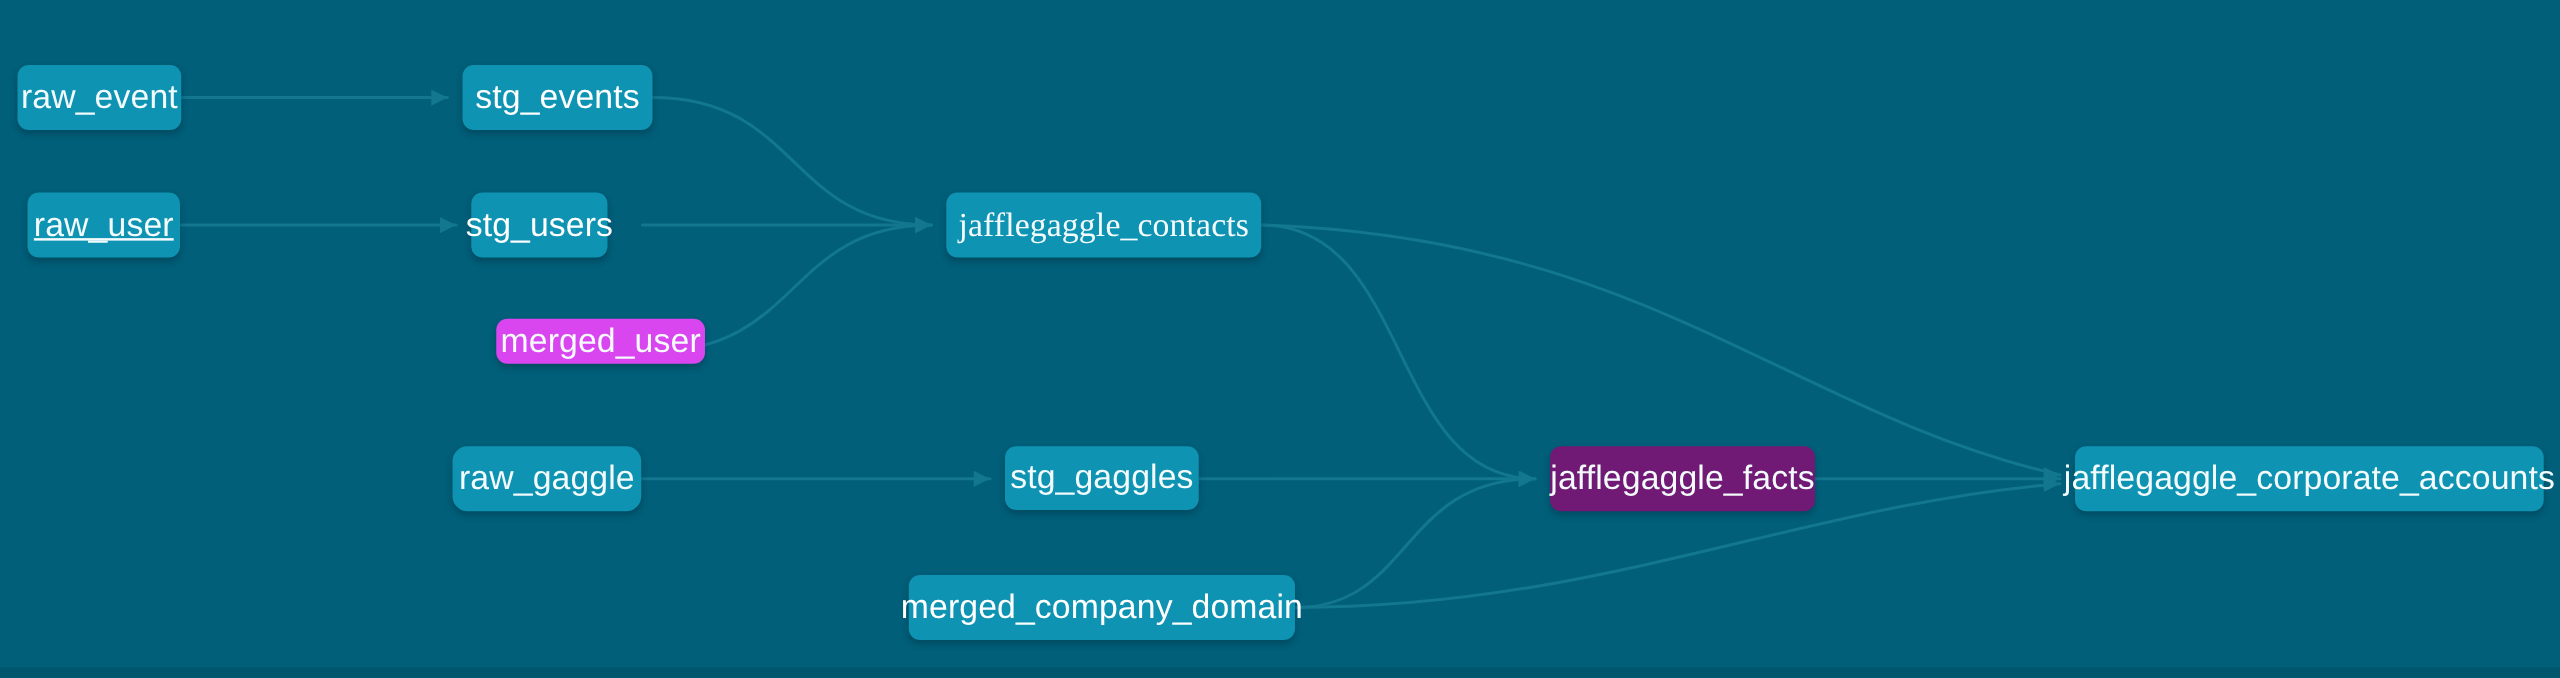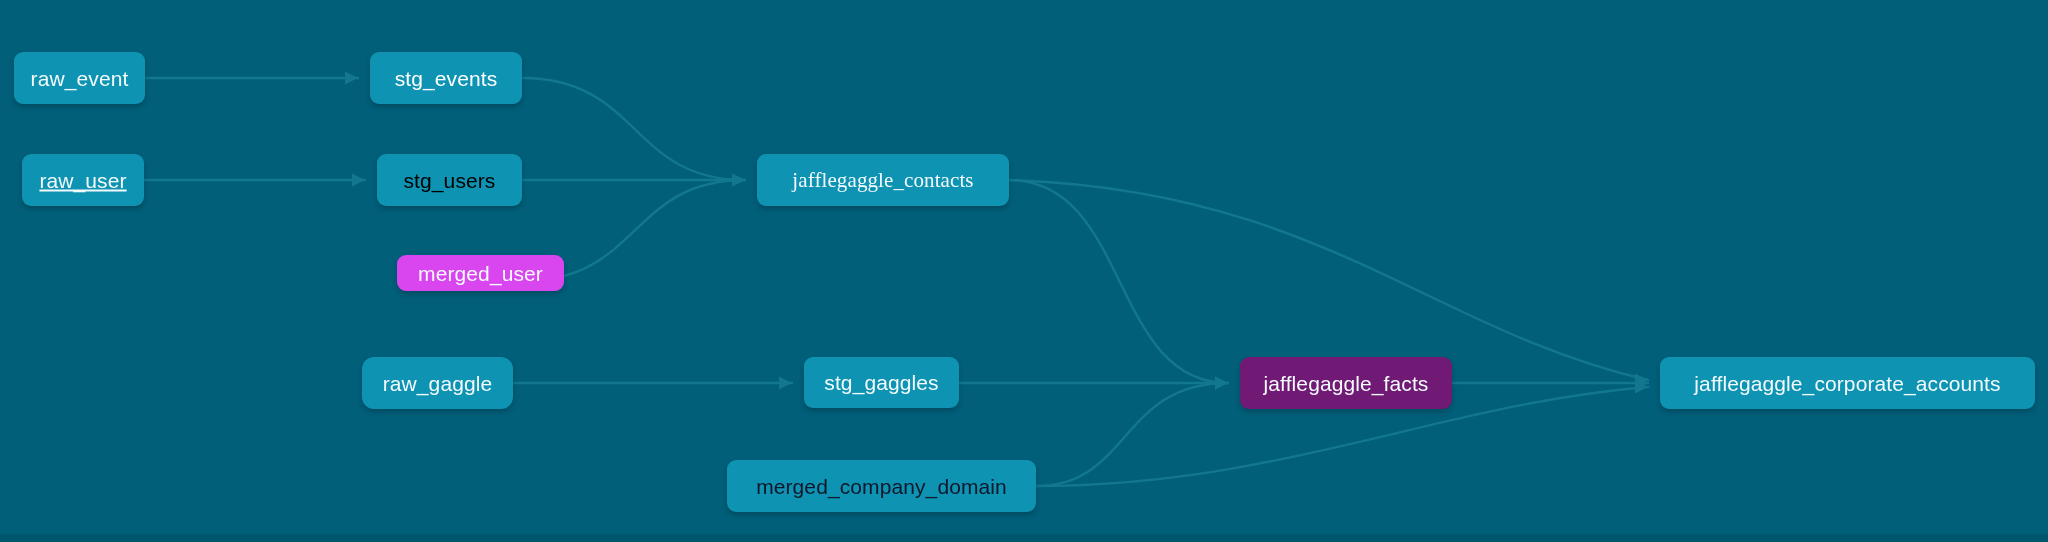--- a/index.html
+++ b/index.html
@@ -36,21 +36,21 @@
     fill: #12778f;
   }
   .node {
     position: absolute;
     box-sizing: border-box;
     display: flex;
     align-items: center;
     justify-content: center;
     border-radius: 9px;
     color: #f4fbfd;
-    font-size: 21px;
+    font-size: 27px;
     letter-spacing: 0.1px;
     white-space: nowrap;
     padding: 0 22px;
     box-shadow: 0 3px 5px rgba(0, 30, 42, 0.30);
     cursor: pointer;
     user-select: none;
   }
   .node.theme-default {
     background: #0e93b2;
   }
@@ -106,40 +106,40 @@
   <div id="node-layer">
       <div class="node theme-default" style="left: 14px; top: 52px; width: 131px; height: 52px; background: rgb(14, 147, 178); color: rgb(244, 251, 253);">
         <span class="node-label">raw_event</span>
       </div>
       <div class="node theme-default" style="left: 370px; top: 52px; width: 152px; height: 52px; background: rgb(14, 147, 178); color: #ffffff;">
         <span class="node-label">stg_events</span>
       </div>
       <div class="node theme-default" style="left: 22px; top: 154px; width: 122px; height: 52px; background: rgb(14, 147, 178); color: rgb(244, 251, 253); text-decoration: underline;">
         <span class="node-label">raw_user</span>
       </div>
-      <div class="node theme-default" style="left: 377px; top: 154px; width: 145px; height: 52px; background: rgb(14, 147, 178); color: #000000;">
+      <div class="node theme-default" style="left: 377px; top: 154px; width: 109px; height: 52px; background: rgb(14, 147, 178); color: #ffffff;">
         <span class="node-label">stg_users</span>
       </div>
       <div class="node theme-default" style="left: 757px; top: 154px; width: 252px; height: 52px; background: rgb(14, 147, 178); color: rgb(244, 251, 253); font-family: Liberation Serif, serif;">
         <span class="node-label">jafflegaggle_contacts</span>
       </div>
       <div class="node theme-default" style="left: 356px; top: 255px; width: 167px; height: 36px; background: #d946ef; color: rgb(244, 251, 253); margin-left: 41px;">
         <span class="node-label">merged_user</span>
       </div>
       <div class="node theme-default" style="left: 362px; top: 357px; width: 151px; height: 52px; background: rgb(14, 147, 178); color: rgb(244, 251, 253); border-radius: 12px;">
         <span class="node-label">raw_gaggle</span>
       </div>
       <div class="node theme-default" style="left: 804px; top: 357px; width: 155px; height: 51px; background: rgb(14, 147, 178); color: rgb(244, 251, 253);">
         <span class="node-label">stg_gaggles</span>
       </div>
       <div class="node theme-selected" style="left: 1240px; top: 357px; width: 212px; height: 52px; background: #701a75; color: rgb(244, 251, 253);">
         <span class="node-label">jafflegaggle_facts</span>
       </div>
       <div class="node theme-default" style="left: 1660px; top: 357px; width: 375px; height: 52px; background: rgb(14, 147, 178); color: rgb(244, 251, 253);">
         <span class="node-label">jafflegaggle_corporate_accounts</span>
       </div>
-      <div class="node theme-default" style="left: 727px; top: 460px; width: 309px; height: 52px; background: rgb(14, 147, 178); color: #0f172a;">
+      <div class="node theme-default" style="left: 727px; top: 460px; width: 309px; height: 52px; background: rgb(14, 147, 178); color: #ffffff;">
         <span class="node-label">merged_company_domain</span>
       </div>
     </div>
 
   <div id="bottom-strip"></div>
 </div>
 
 </body></html>

